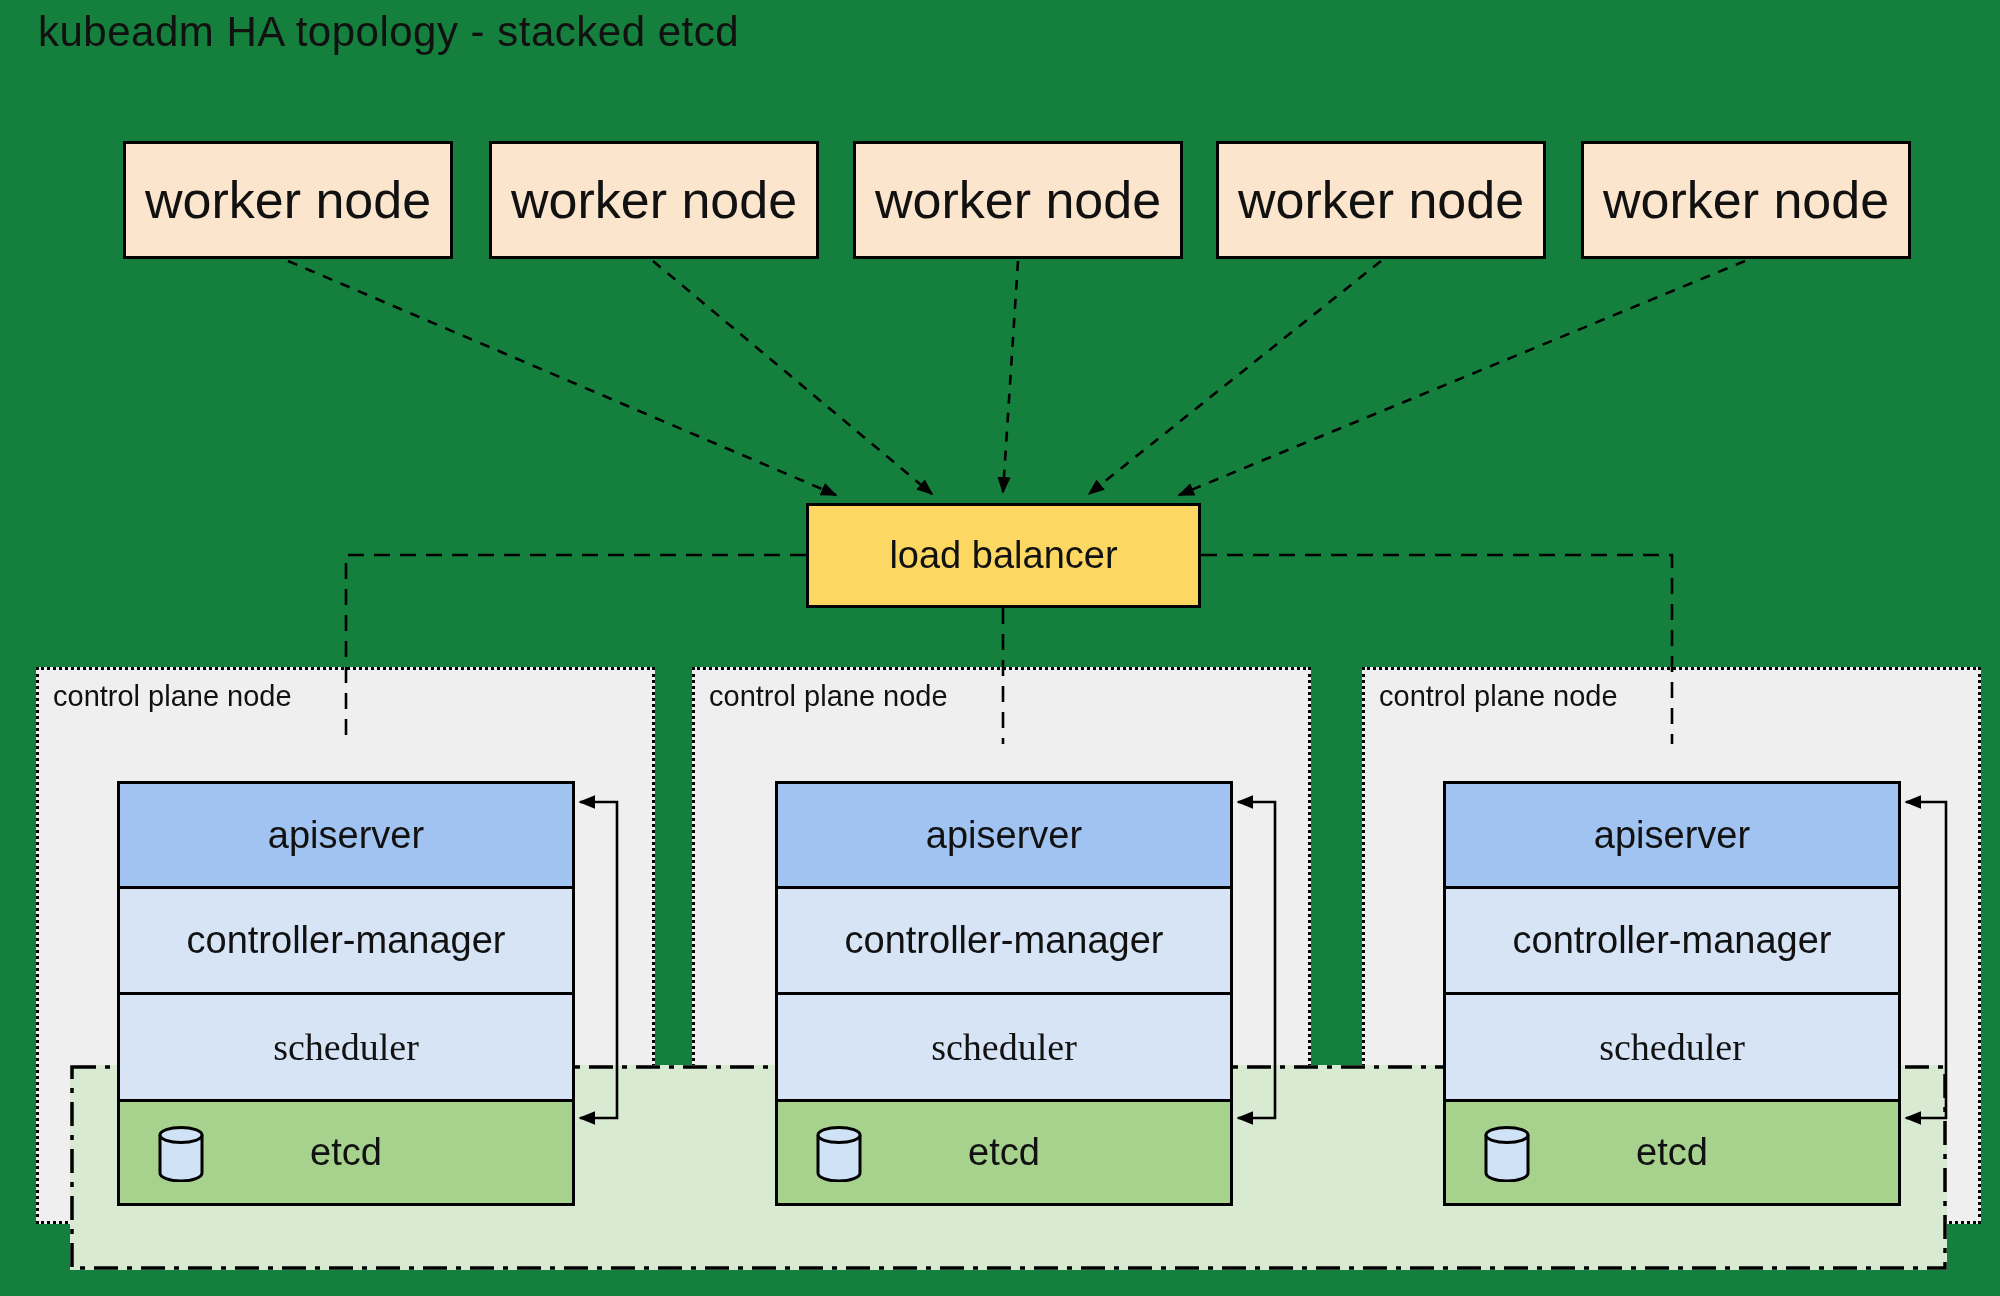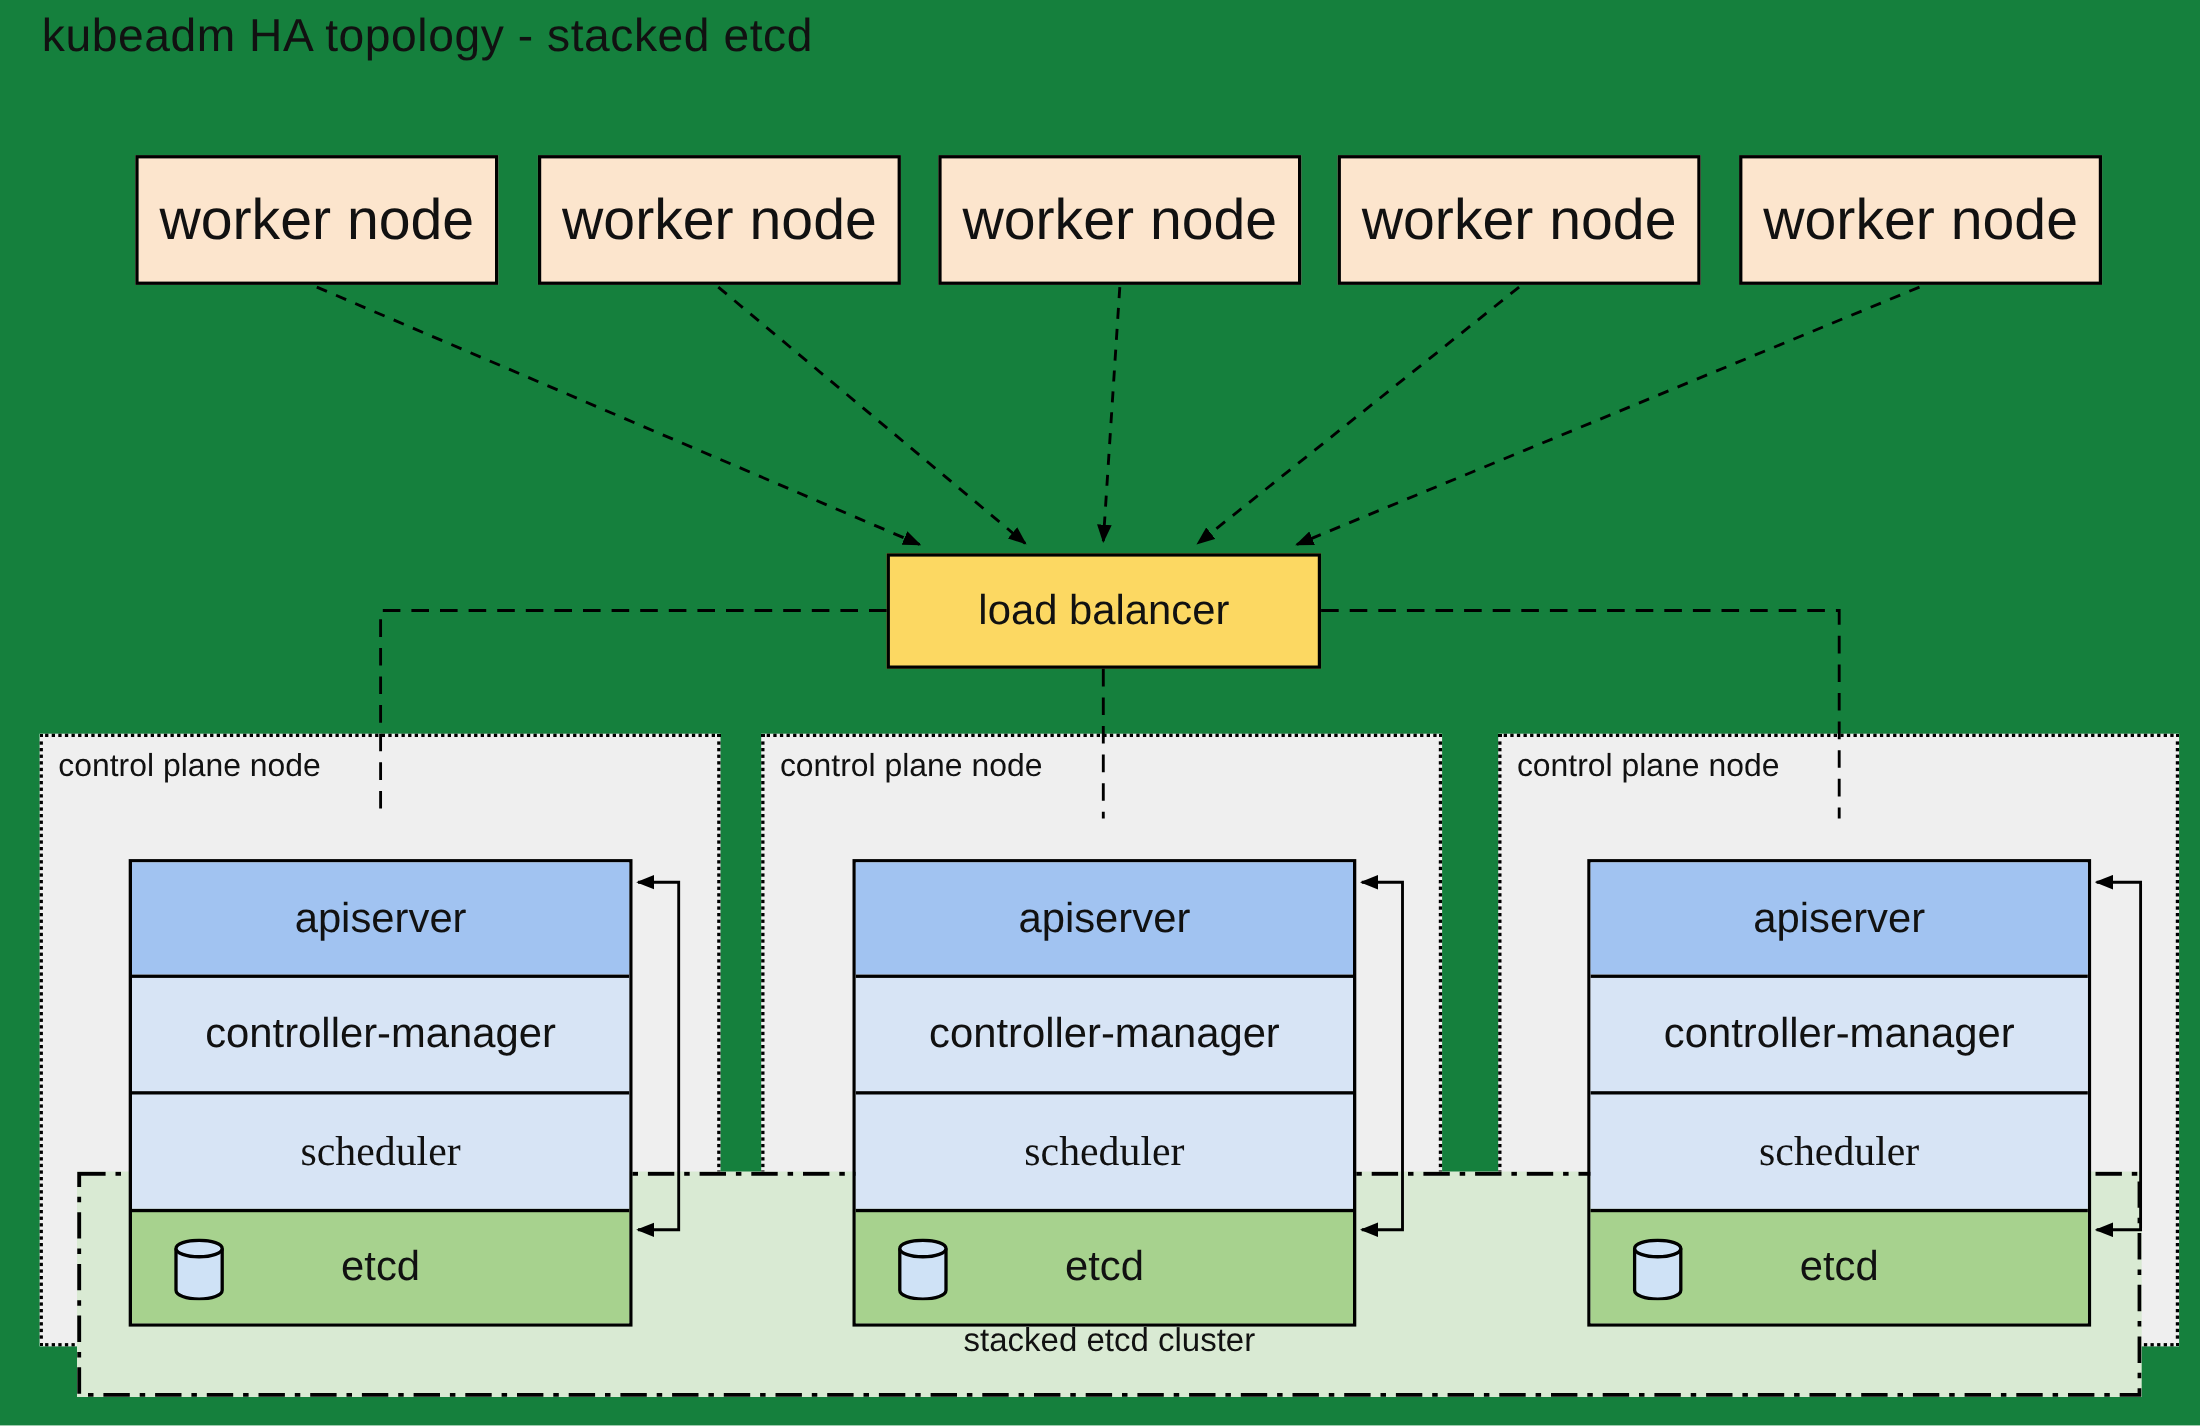--- a/index.html
+++ b/index.html
@@ -82,21 +82,20 @@
   </div>
   <div class="abs cpn" style="left: 1362px; background-color: rgb(239, 239, 239);">
     <div class="cpn-label">control plane node</div>
   </div>
 
   <div class="abs" id="band" style="background-color: rgb(217, 234, 211);">
     <svg id="band-border" viewBox="0 0 1877 205" preserveAspectRatio="none">
       <rect x="2" y="2" width="1873" height="201" fill="none" stroke="#000" stroke-width="3.5" stroke-dasharray="24 9 5 9"></rect>
     </svg>
   </div>
-  <div class="abs" id="band-label">stacked etcd cluster</div>
 
   <div class="abs stack" style="left:117px">
     <div class="row r1" style="background-color: rgb(161, 195, 241);">
         <span>apiserver</span>
       </div>
     <div class="row r2" style="background-color: rgb(215, 228, 245);">
         <span>controller-manager</span>
       </div>
     <div class="row r3" style="background-color: rgb(215, 228, 245);">
         <span>scheduler</span>

